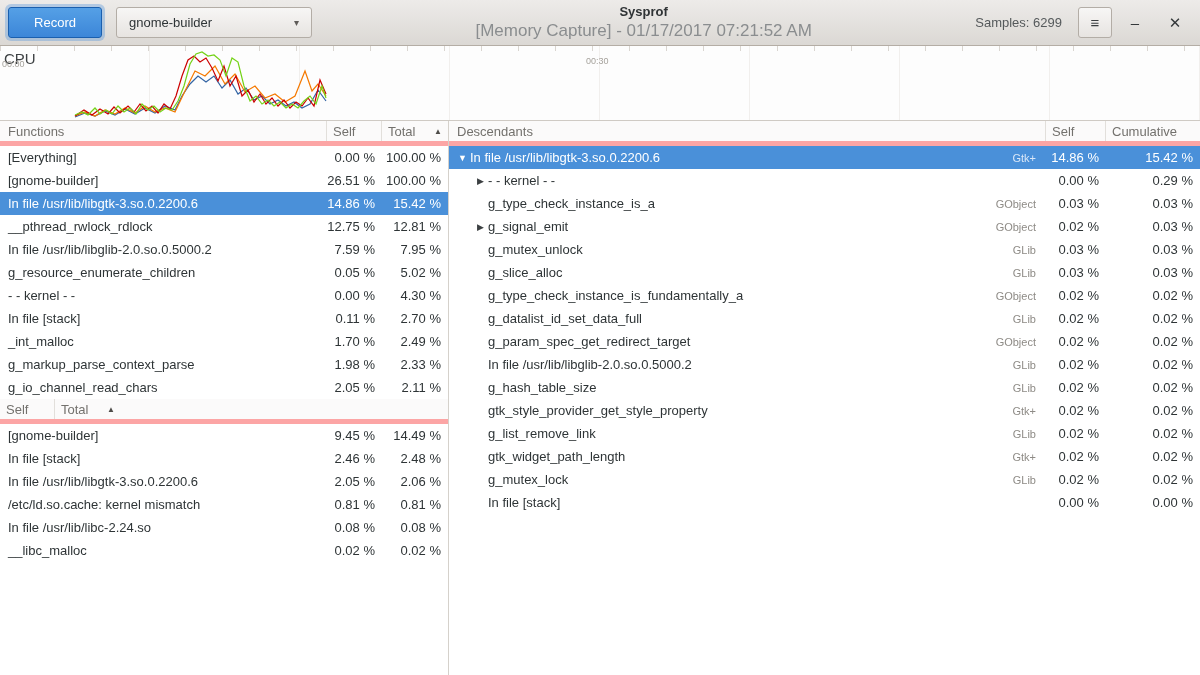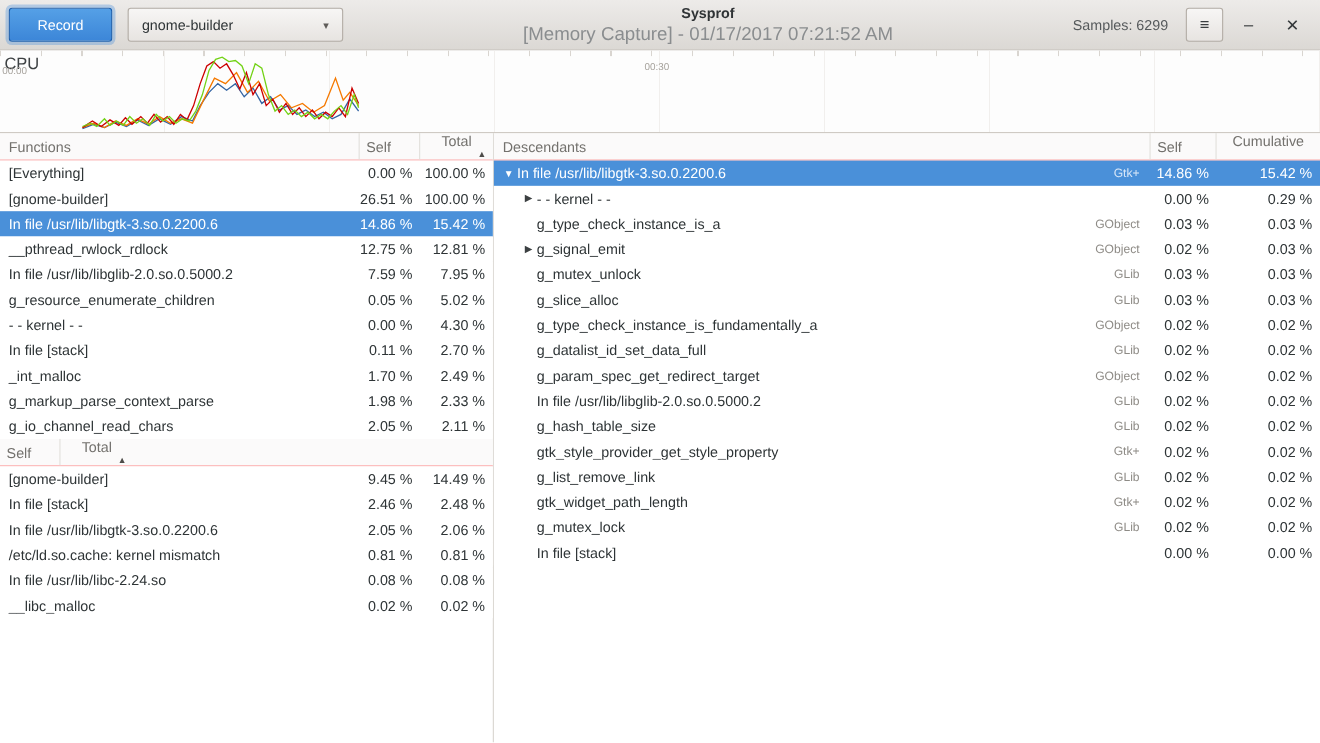--- a/index.html
+++ b/index.html
@@ -60,28 +60,28 @@
   .t0 { left:2px; top:13px; }
   .t30 { left:586px; top:10px; }
 
   
   .main { display:flex; height:554px; }
   .left-pane { width:449px; border-right:1px solid #d5d1cb; display:flex; flex-direction:column; background:#fff; }
   .right-pane { flex:1; display:flex; flex-direction:column; background:#fff; }
 
   .thead {
     display:flex; height:25px; flex:none;
-    background:#fbfafa; border-bottom:1px solid #fca5a5;
+    background:#fbfafa; border-bottom:5px solid #fca5a5;
     color:#73716d; align-items:stretch;
   }
   .hcell {
     display:flex; align-items:center; padding:0 6px;
     border-right:1px solid #e2dfdb; white-space:nowrap;
   }
-  .hcell:last-child { border-right:none;flex-direction:column; }
+  .hcell:last-child { border-right:none; }
   .hcell.name { flex:1; padding-left:8px; }
   .hcell .sort { margin-left:auto; font-size:8px; color:#4e4c49; padding-left:6px; }
 
   .c-self  { width:55px; }
   .c-total { width:66px; }
   .c-selfr { width:60px; }
   .c-cum   { width:94px;gap:16px; }
 
   .trow { display:flex; height:23px; flex:none; align-items:center; background:#ffffff; }
   .trow .name { flex:1; padding-left:8px; white-space:nowrap; overflow:hidden; }

